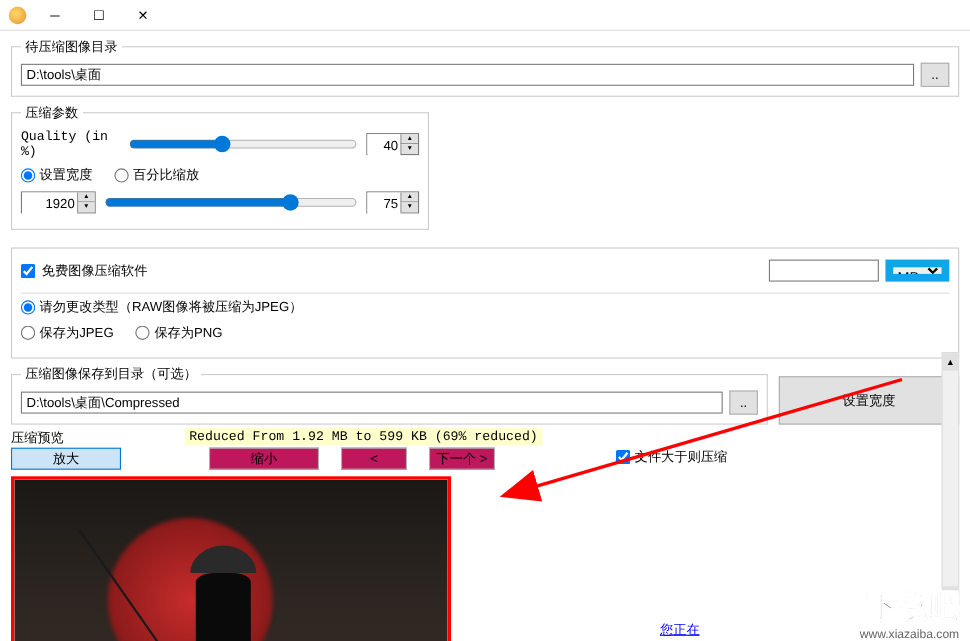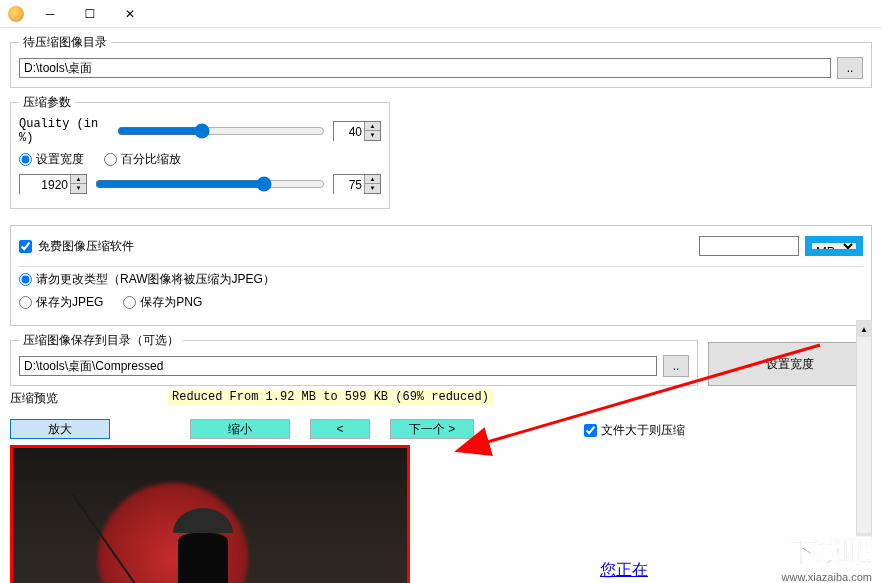--- a/index.html
+++ b/index.html
@@ -37,22 +37,22 @@
     .radio-row { display: flex; gap: 20px; margin-bottom: 6px; align-items: center; }
     .radio-item { display: flex; align-items: center; gap: 4px; }
     
     select { height: 20px; border: 7px solid #0ea5e9; font-size: 13px; }
     
     .save-dir-row { display: flex; gap: 10px; align-items: flex-end; }
     .save-dir-row fieldset { flex: 1; margin-bottom: 0; }
     .compress-btn { width: 164px; height: 44px; border: 1px solid #adadad; background: #e1e1e1; cursor: pointer; font-size: 12px; font-family: inherit; }
     .preview-info { font-family: "Courier New", monospace; background: #ffffcc; padding: 1px 4px; display: inline-block; margin-left: 110px; position: relative; top: -2px; }
     
-    .preview-btns { display: flex; gap: 20px; margin-bottom: 6px; align-items: flex-end; margin-top: 12px; }
-    .preview-btn { width: 100px; height: 20px; border: 1px solid #adadad; background: #5eead4; cursor: pointer; font-size: 12px; display: flex; align-items: center; justify-content: center; }
+    .preview-btns { display: flex; gap: 20px; margin-bottom: 6px; align-items: flex-start; }
+    .preview-btn { width: 100px; height: 20px; border: 1px solid #adadad; background: #be185d; cursor: pointer; font-size: 12px; display: flex; align-items: center; justify-content: center; }
     .preview-btn.active { border-color: #0078d7; background: #cce4f7; }
     
     .auto-preview { display: flex; align-items: center; gap: 4px; }
     
     .preview-img-wrap { border: 3px solid #ff0000; width: 400px; height: 226px; overflow: hidden; margin-top: 4px; position: relative; }
     .preview-img { width: 100%; height: 100%; background: linear-gradient(180deg, #1a1815 0%, #2a2420 40%, #3a2e28 100%); position: relative; }
     .red-sun { position: absolute; top: 35px; left: 85px; width: 150px; height: 150px; border-radius: 50%; background: radial-gradient(circle, #c72c2c 0%, #8b1a1a 70%, rgba(139,26,26,0.3) 100%); filter: blur(2px); }
     .samurai { position: absolute; top: 60px; left: 155px; width: 70px; height: 150px; }
     .samurai-hat { width: 60px; height: 25px; background: #2a2a2a; border-radius: 50% 50% 0 0 / 100% 100% 0 0; margin: 0 auto; }
     .samurai-body { width: 50px; height: 120px; background: #0a0a0a; margin: 0 auto; border-radius: 20px 20px 30px 30px / 10px 10px 50px 50px; }
@@ -60,21 +60,21 @@
     
     .red-arrow { position: absolute; top: 335px; left: 440px; pointer-events: none; }
     
     .scrollbar-v { position: absolute; right: 10px; top: 320px; width: 16px; height: 230px; background: #f0f0f0; border: 1px solid #ddd; }
     .scroll-arrow { height: 16px; background: #e1e1e1; display: flex; align-items: center; justify-content: center; font-size: 8px; cursor: pointer; }
     
     .watermark { position: absolute; right: 10px; bottom: 0; display: flex; flex-direction: column; align-items: flex-end; }
     .wm-logo { font-size: 28px; font-weight: bold; color: #222; -webkit-text-stroke: 1px #fff; text-shadow: 2px 2px 0 #fff, -2px -2px 0 #fff, 2px -2px 0 #fff, -2px 2px 0 #fff; }
     .wm-url { font-size: 11px; color: #666; }
     
-    .footer-link { position: absolute; bottom: 2px; left: 600px; color: #00f; text-decoration: underline; cursor: pointer; font-size: 16px; }
+    .footer-link { position: absolute; bottom: 2px; left: 600px; color: #00f; text-decoration: underline; cursor: pointer; font-size: 12px; }
   </style>
 </head>
 <body>
 
 <div class="titlebar">
   <div class="app-icon"></div>
   <div class="win-controls">
     <div class="win-btn">─</div>
     <div class="win-btn">☐</div>
     <div class="win-btn close">✕</div>
@@ -178,21 +178,21 @@
   <fieldset style="border:none; padding:4px 0; position:relative">
     <div style="display:flex; align-items:center">
       <span>压缩预览</span>
       <span class="preview-info">Reduced From 1.92 MB to 599 KB (69% reduced)</span>
     </div>
     <div class="preview-btns">
       <div class="preview-btn active">放大</div>
       <div style="width:40px"></div>
       <div class="preview-btn">缩小</div>
       <div class="preview-btn" style="width:60px">&lt;</div>
-      <div class="preview-btn" style="width:84px">下一个 &gt;</div>
+      <div class="preview-btn" style="width:60px">下一个 &gt;</div>
       <div style="width:70px"></div>
       <label class="auto-preview">
         <input type="checkbox" checked="" style="">
         <span>文件大于则压缩</span>
       </label>
     </div>
     <div class="preview-img-wrap">
       <div class="preview-img">
         <div class="red-sun"></div>
         <div class="staff"></div>

